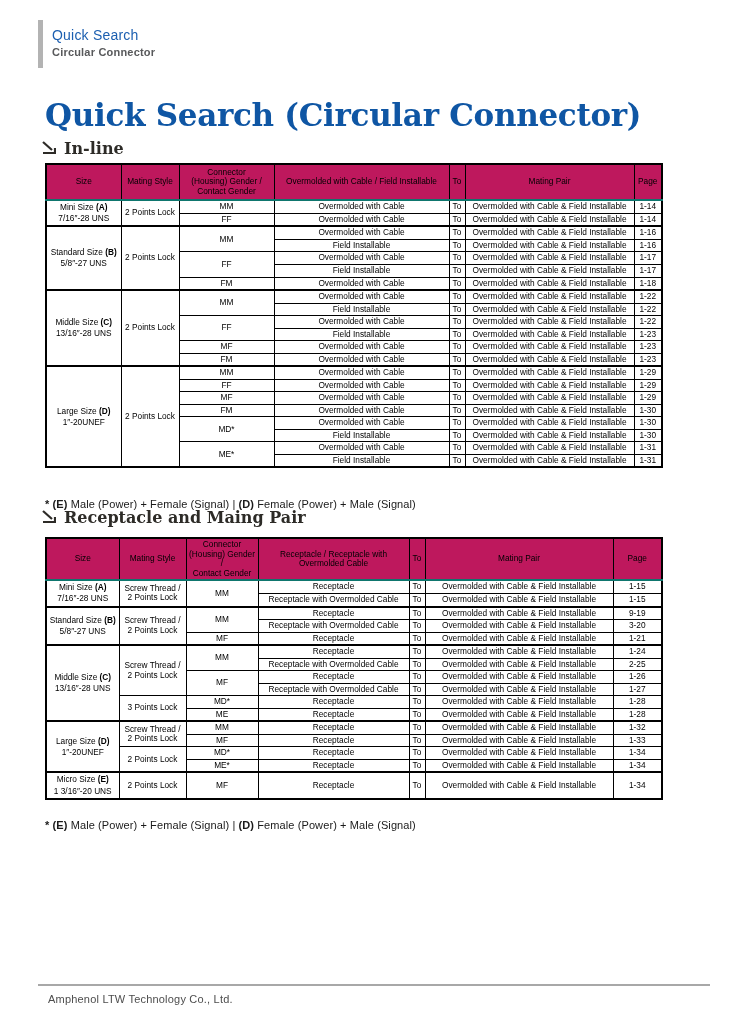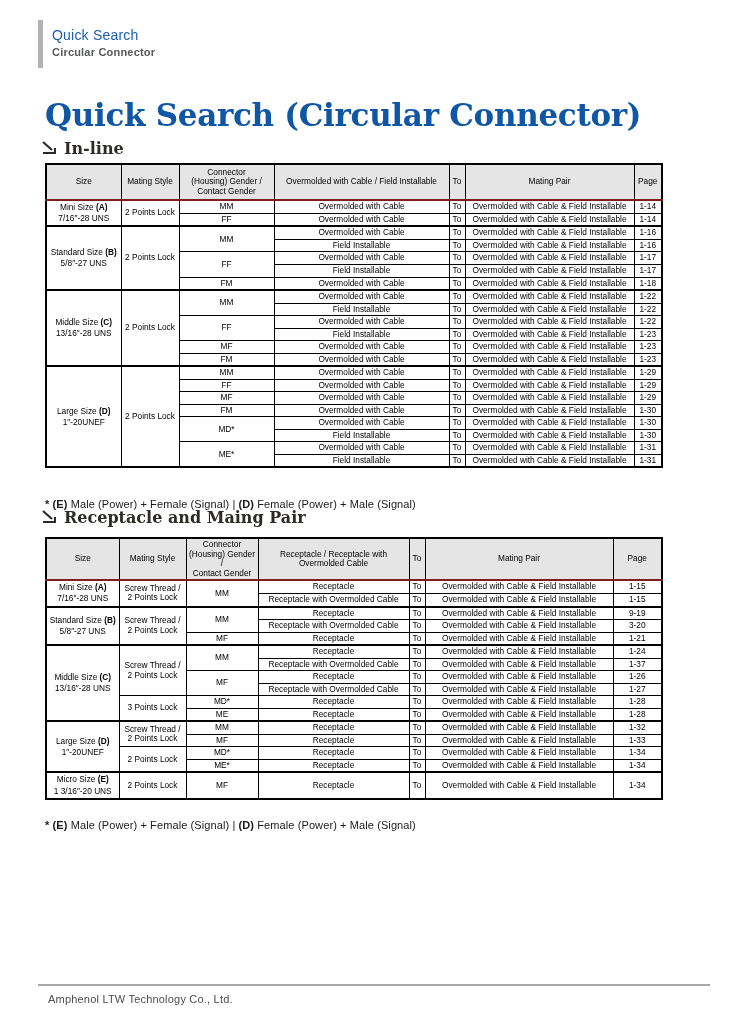--- a/index.html
+++ b/index.html
@@ -25,22 +25,22 @@
   #sec2 { top:508px; }
   .arrow-icon { display:inline-block; }
 
   
   .qtable { position:absolute; left:45px; width:616px; border-collapse:collapse; table-layout:fixed;
     font-size:8.3px; color:#000; border:2px solid #000; }
   #table1 { top:163px; }
   #table2 { top:537px; }
   .qtable th, .qtable td { border:1px solid #000; text-align:center; vertical-align:middle;
     padding:1px 2px; line-height:1.15; overflow:hidden; }
-  .qtable thead th { background:#e5e5e5; font-weight:normal; height:36px;
-    white-space:pre-line; border-bottom:2px solid #7f1d1d; }
+  .qtable thead th { background:#be185d; font-weight:normal; height:36px;
+    white-space:pre-line; border-bottom:2px solid #0f766e; }
   .qtable tr.group-start td { border-top:2px solid #000; }
   .qtable td.size-cell { white-space:normal; line-height:1.35; }
   .qtable td.mating-cell { white-space:pre-line; }
   .qtable td.option-cell, .qtable td.pair-cell, .qtable td.page-cell, .qtable td.to-cell { white-space:nowrap; }
   .qtable tr.tall-row td { height:24px; }
 
   
   .footnote { position:absolute; left:45px; font-size:11px; color:#1a1a1a; letter-spacing:0.1px;margin-top:28px; }
   #fn1 { top:470px; }
   #fn2 { top:791px; }
@@ -356,21 +356,21 @@
           <td rowspan="2" class="gender-cell">MM</td>
           <td class="option-cell">Receptacle</td>
           <td class="to-cell">To</td>
           <td class="pair-cell">Overmolded with Cable &amp; Field Installable</td>
           <td class="page-cell">1-24</td>
         </tr>
         <tr>
           <td class="option-cell">Receptacle with Overmolded Cable</td>
           <td class="to-cell">To</td>
           <td class="pair-cell">Overmolded with Cable &amp; Field Installable</td>
-          <td class="page-cell">1-37</td>
+          <td class="page-cell">2-25</td>
         </tr>
         <tr>
           <td rowspan="2" class="gender-cell">MF</td>
           <td class="option-cell">Receptacle</td>
           <td class="to-cell">To</td>
           <td class="pair-cell">Overmolded with Cable &amp; Field Installable</td>
           <td class="page-cell">1-26</td>
         </tr>
         <tr>
           <td class="option-cell">Receptacle with Overmolded Cable</td>

